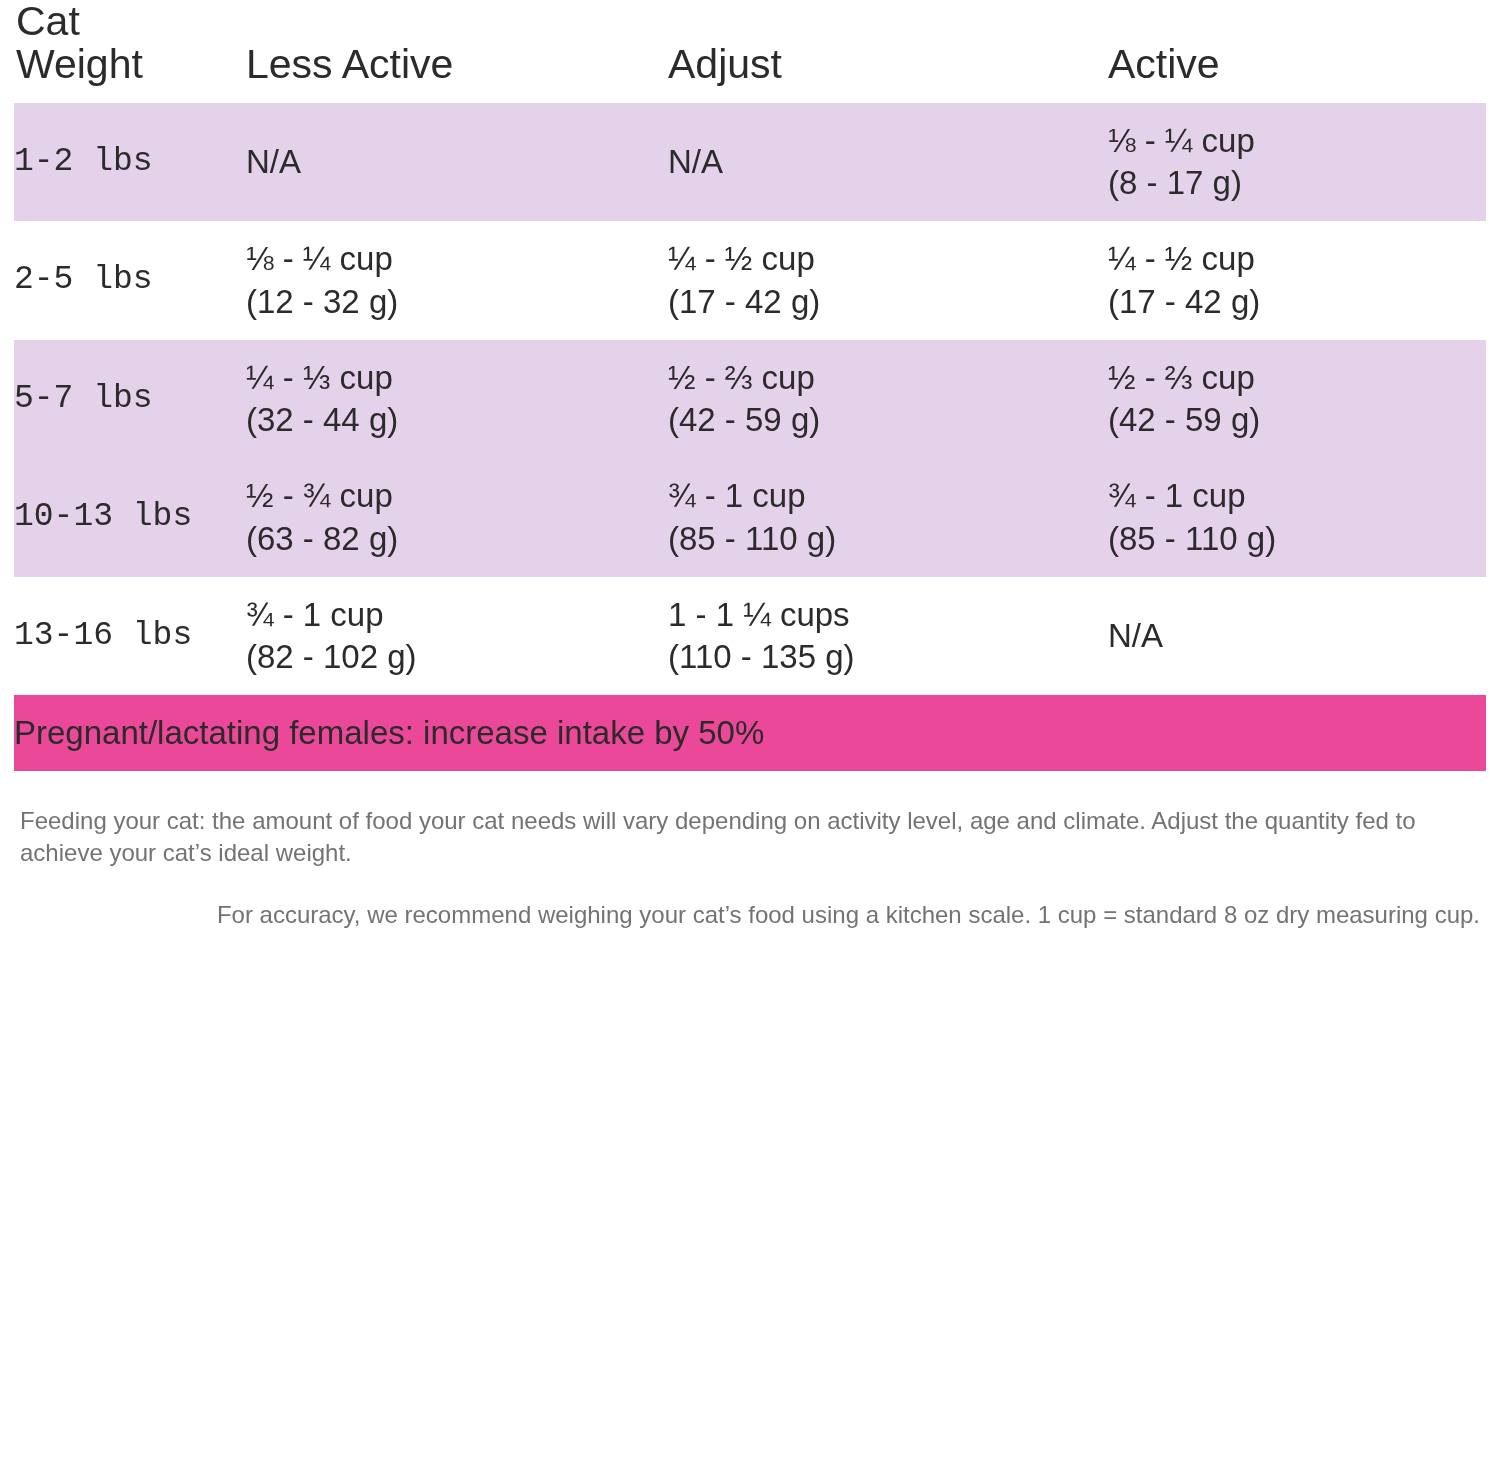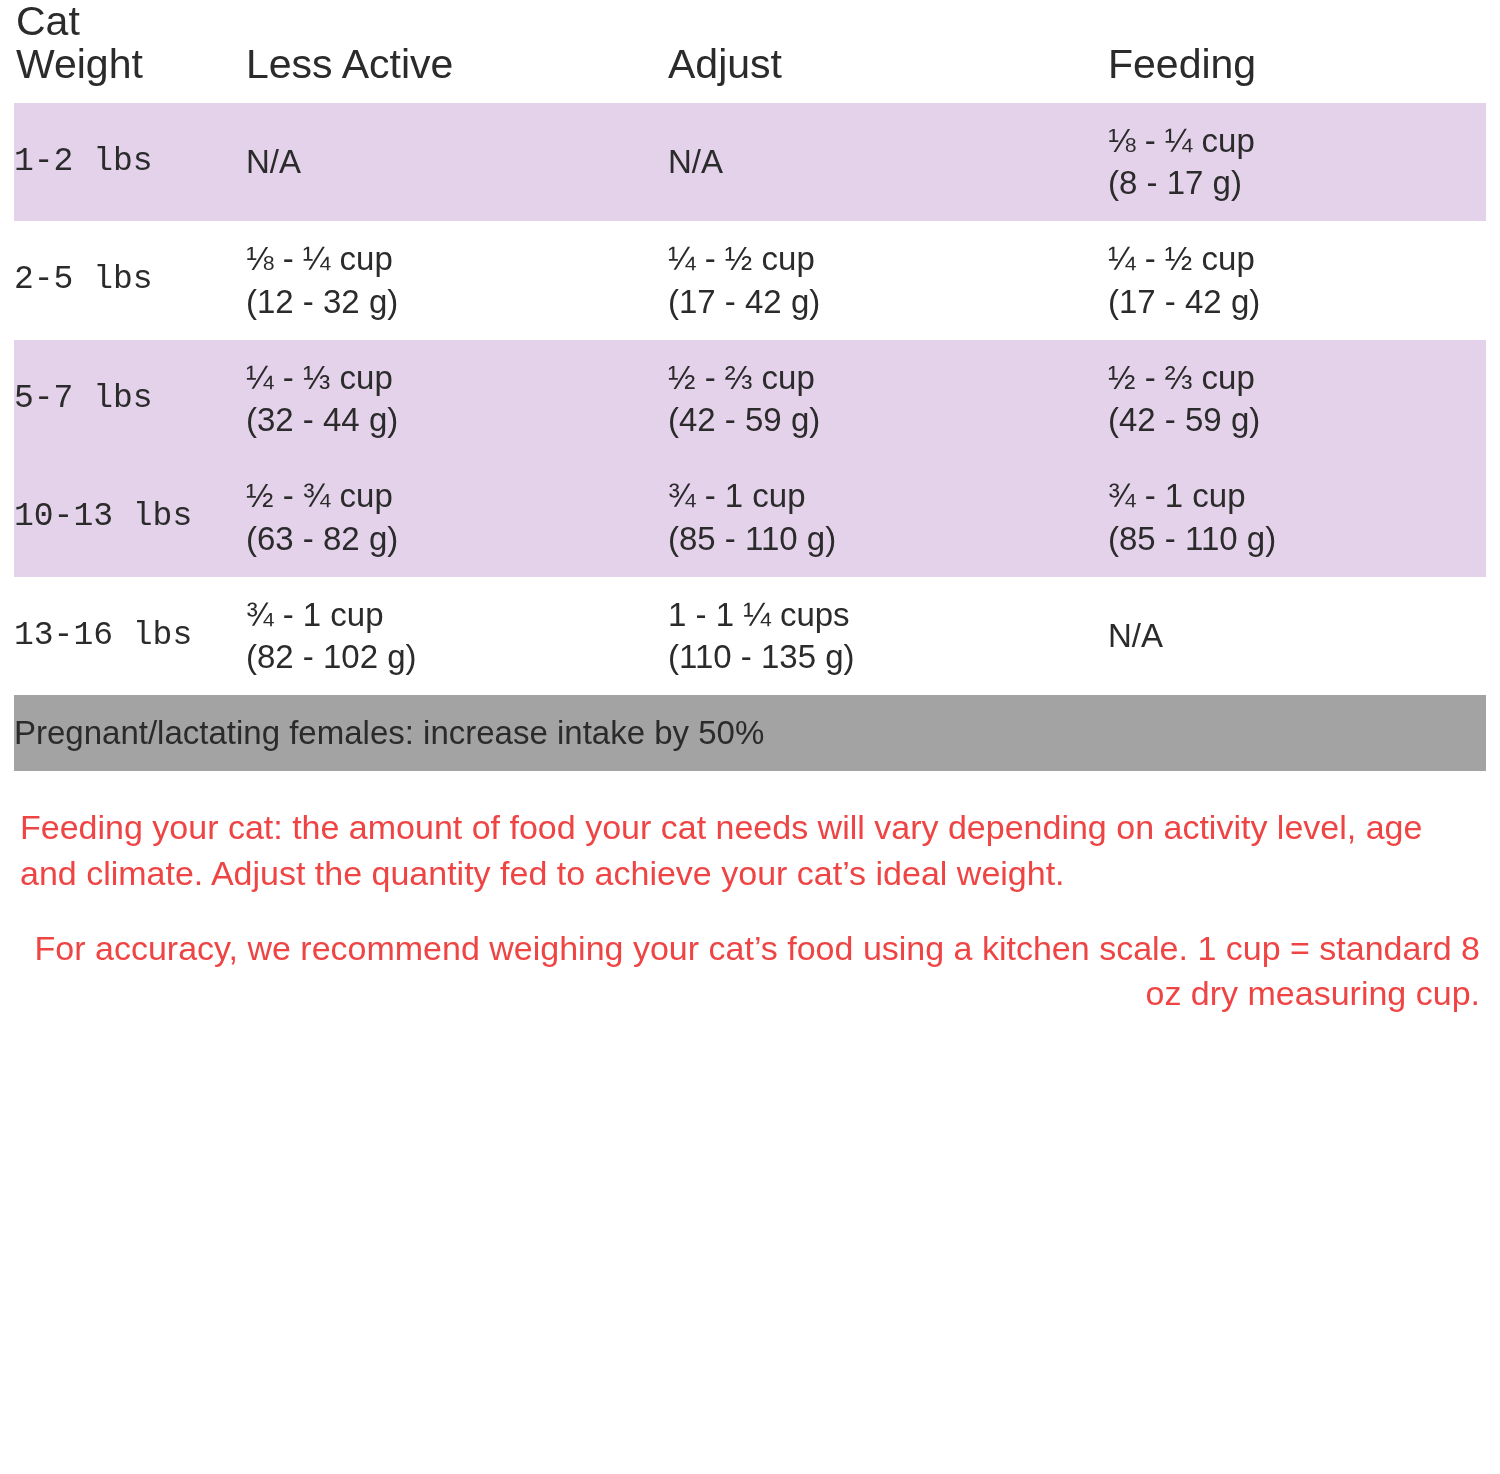--- a/index.html
+++ b/index.html
@@ -77,33 +77,33 @@
     white-space: nowrap;
   }
   .grams {
     display: block;
     white-space: nowrap;
   }
   .na {
     display: block;
   }
   .note-row td {
-    background: #a3a3a3;
+    background: #ec4899;
     font-size: 34px;
     padding: 26px 0 26px 22px;
   }
   .footnotes {
     margin-top: 34px;
     padding: 0 6px 0 6px;
   }
   .footnotes p {
     margin: 0 0 30px 0;
-    font-size: 34px;
+    font-size: 24px;
     line-height: 1.33;
-    color: #ef4444;
+    color: #737373;
   }
   .footnotes p:last-child {
     margin-bottom: 0;
     text-align: right;
   }
 </style>
 </head>
 <body>
 
 <div class="page">
@@ -117,21 +117,21 @@
         <col class="c3">
     </colgroup>
     <thead>
       <tr>
         <th class="first">
           <span style="display:block">Cat</span>
           <span style="display:block">Weight</span>
         </th>
         <th>Less Active</th>
         <th>Adjust</th>
-        <th>Feeding</th>
+        <th>Active</th>
       </tr>
     </thead>
     <tbody>
 
       <tr class="shaded">
         <td class="wcell">1-2 lbs</td>
         <td>
           <span class="amount">N/A</span>
           <span class="grams"></span>
         </td>

